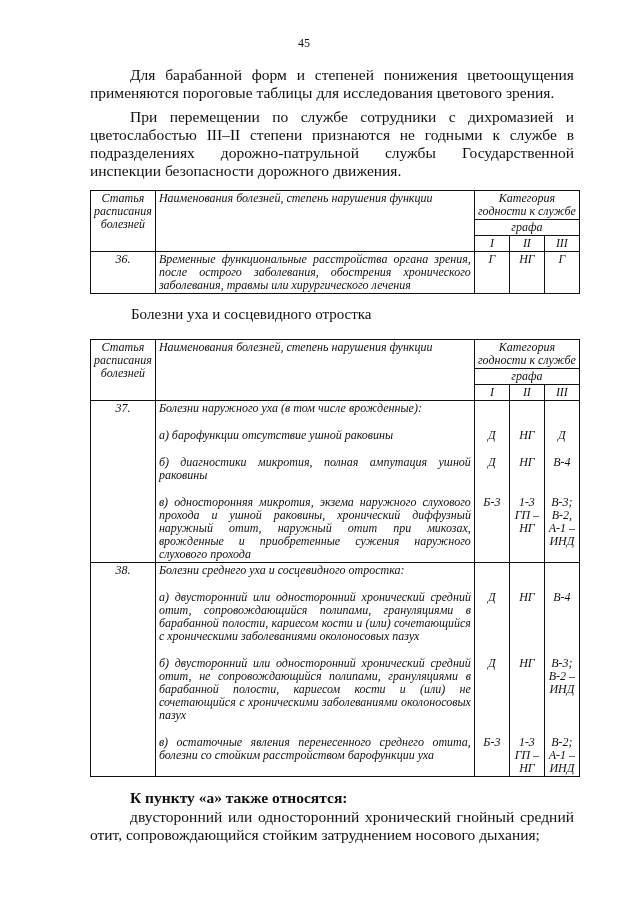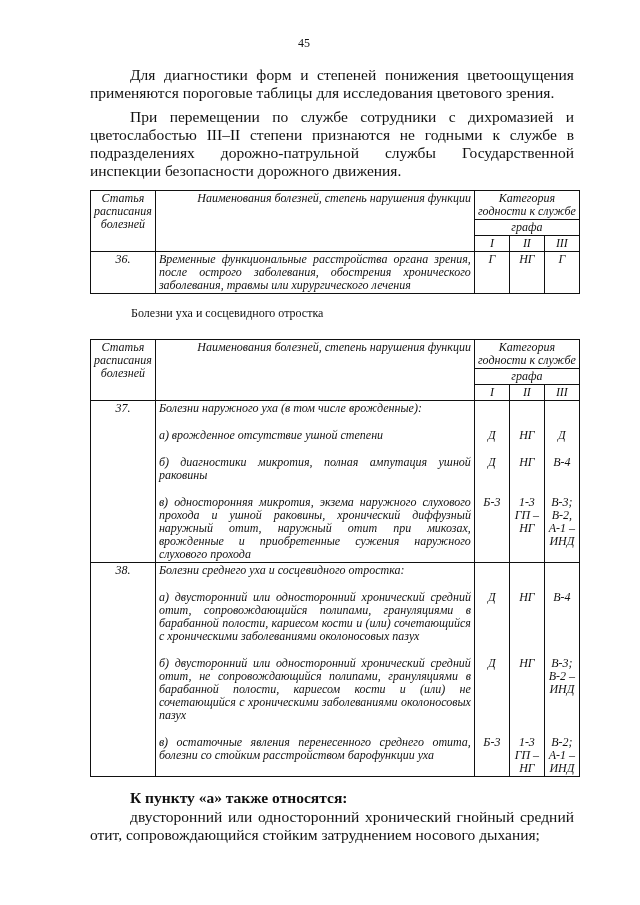--- a/index.html
+++ b/index.html
@@ -3,42 +3,42 @@
 <meta charset="utf-8">
 <style>
   html, body { margin: 0; padding: 0; background: #ffffff; }
   body { width: 640px; height: 905px; position: relative; overflow: hidden;
          font-family: "Liberation Serif", "DejaVu Serif", serif; color: #111; }
   .pagenum { position: absolute; top: 36px; left: 0; width: 608px; text-align: center; font-size: 12px; }
   .para { position: absolute; left: 90px; width: 484px; font-size: 15.5px; line-height: 18px; text-align: justify; }
   .para .ind { display: inline-block; width: 40px; }
   .p1 { top: 66px; }
   .p2 { top: 108px; }
-  .heading { position: absolute; left: 131px; top: 306px; font-size: 12px; }
+  .heading { position: absolute; left: 131px; top: 306px; font-size: 15px; }
   .p3 { top: 789px; font-weight: bold; }
   .p4 { top: 808px; }
 
   table.t { position: absolute; left: 90px; border-collapse: collapse; font-size: 12px; line-height: 13px; font-style: italic; }
   table.t td { border: 1px solid #111; padding: 1px 3px; vertical-align: top; }
   .t1 { top: 190px; }
   .t2 { top: 339px; }
   .c-art { width: 56px; text-align: center; }
   .c-name { width: 312px; text-align: justify; }
   .c-g { width: 28px; text-align: center; }
-  .hdr-name { text-align: right; }
+  .hdr-name { text-align: left; }
   td.noborder-b { border-bottom: none !important; }
   td.noborder-t { border-top: none !important; }
   .gap { height: 12px; }
 </style>
 </head>
 <body>
 
 <div class="pagenum">45</div>
 
-<div class="para p1"><span class="ind"></span><span>Для диагностики форм и степеней понижения цветоощущения применяются пороговые таблицы для исследования цветового зрения.</span></div>
+<div class="para p1"><span class="ind"></span><span>Для барабанной форм и степеней понижения цветоощущения применяются пороговые таблицы для исследования цветового зрения.</span></div>
 <div class="para p2"><span class="ind"></span><span>При перемещении по службе сотрудники с дихромазией и цветослабостью III–II степени признаются не годными к службе в подразделениях дорожно-патрульной службы Государственной инспекции безопасности дорожного движения.</span></div>
 
 <table class="t t1">
   <tbody>
       <tr>
     <td class="c-art" rowspan="3">Статья расписания болезней</td>
     <td class="c-name hdr-name" rowspan="3">Наименования болезней, степень нарушения функции</td>
     <td colspan="3" style="text-align:center">Категория годности к службе</td>
   </tr>
   <tr>
@@ -78,21 +78,21 @@
   </tr>
 
   <tr>
     <td class="c-art" rowspan="4">37.</td>
     <td class="c-name noborder-b"><span>Болезни наружного уха (в том числе врожденные):</span><div class="gap"></div></td>
     <td class="c-g noborder-b"></td>
         <td class="c-g noborder-b"></td>
         <td class="c-g noborder-b"></td>
   </tr>
   <tr>
-    <td class="c-name noborder-t noborder-b"><span>а) врожденное отсутствие ушной степени</span><div class="gap"></div></td>
+    <td class="c-name noborder-t noborder-b"><span>а) барофункции отсутствие ушной раковины</span><div class="gap"></div></td>
     <td class="c-g noborder-t noborder-b">Д</td>
     <td class="c-g noborder-t noborder-b">НГ</td>
     <td class="c-g noborder-t noborder-b">Д</td>
   </tr>
   <tr>
     <td class="c-name noborder-t noborder-b"><span>б) диагностики микротия, полная ампутация ушной раковины</span><div class="gap"></div></td>
     <td class="c-g noborder-t noborder-b">Д</td>
     <td class="c-g noborder-t noborder-b">НГ</td>
     <td class="c-g noborder-t noborder-b">В-4</td>
   </tr>

